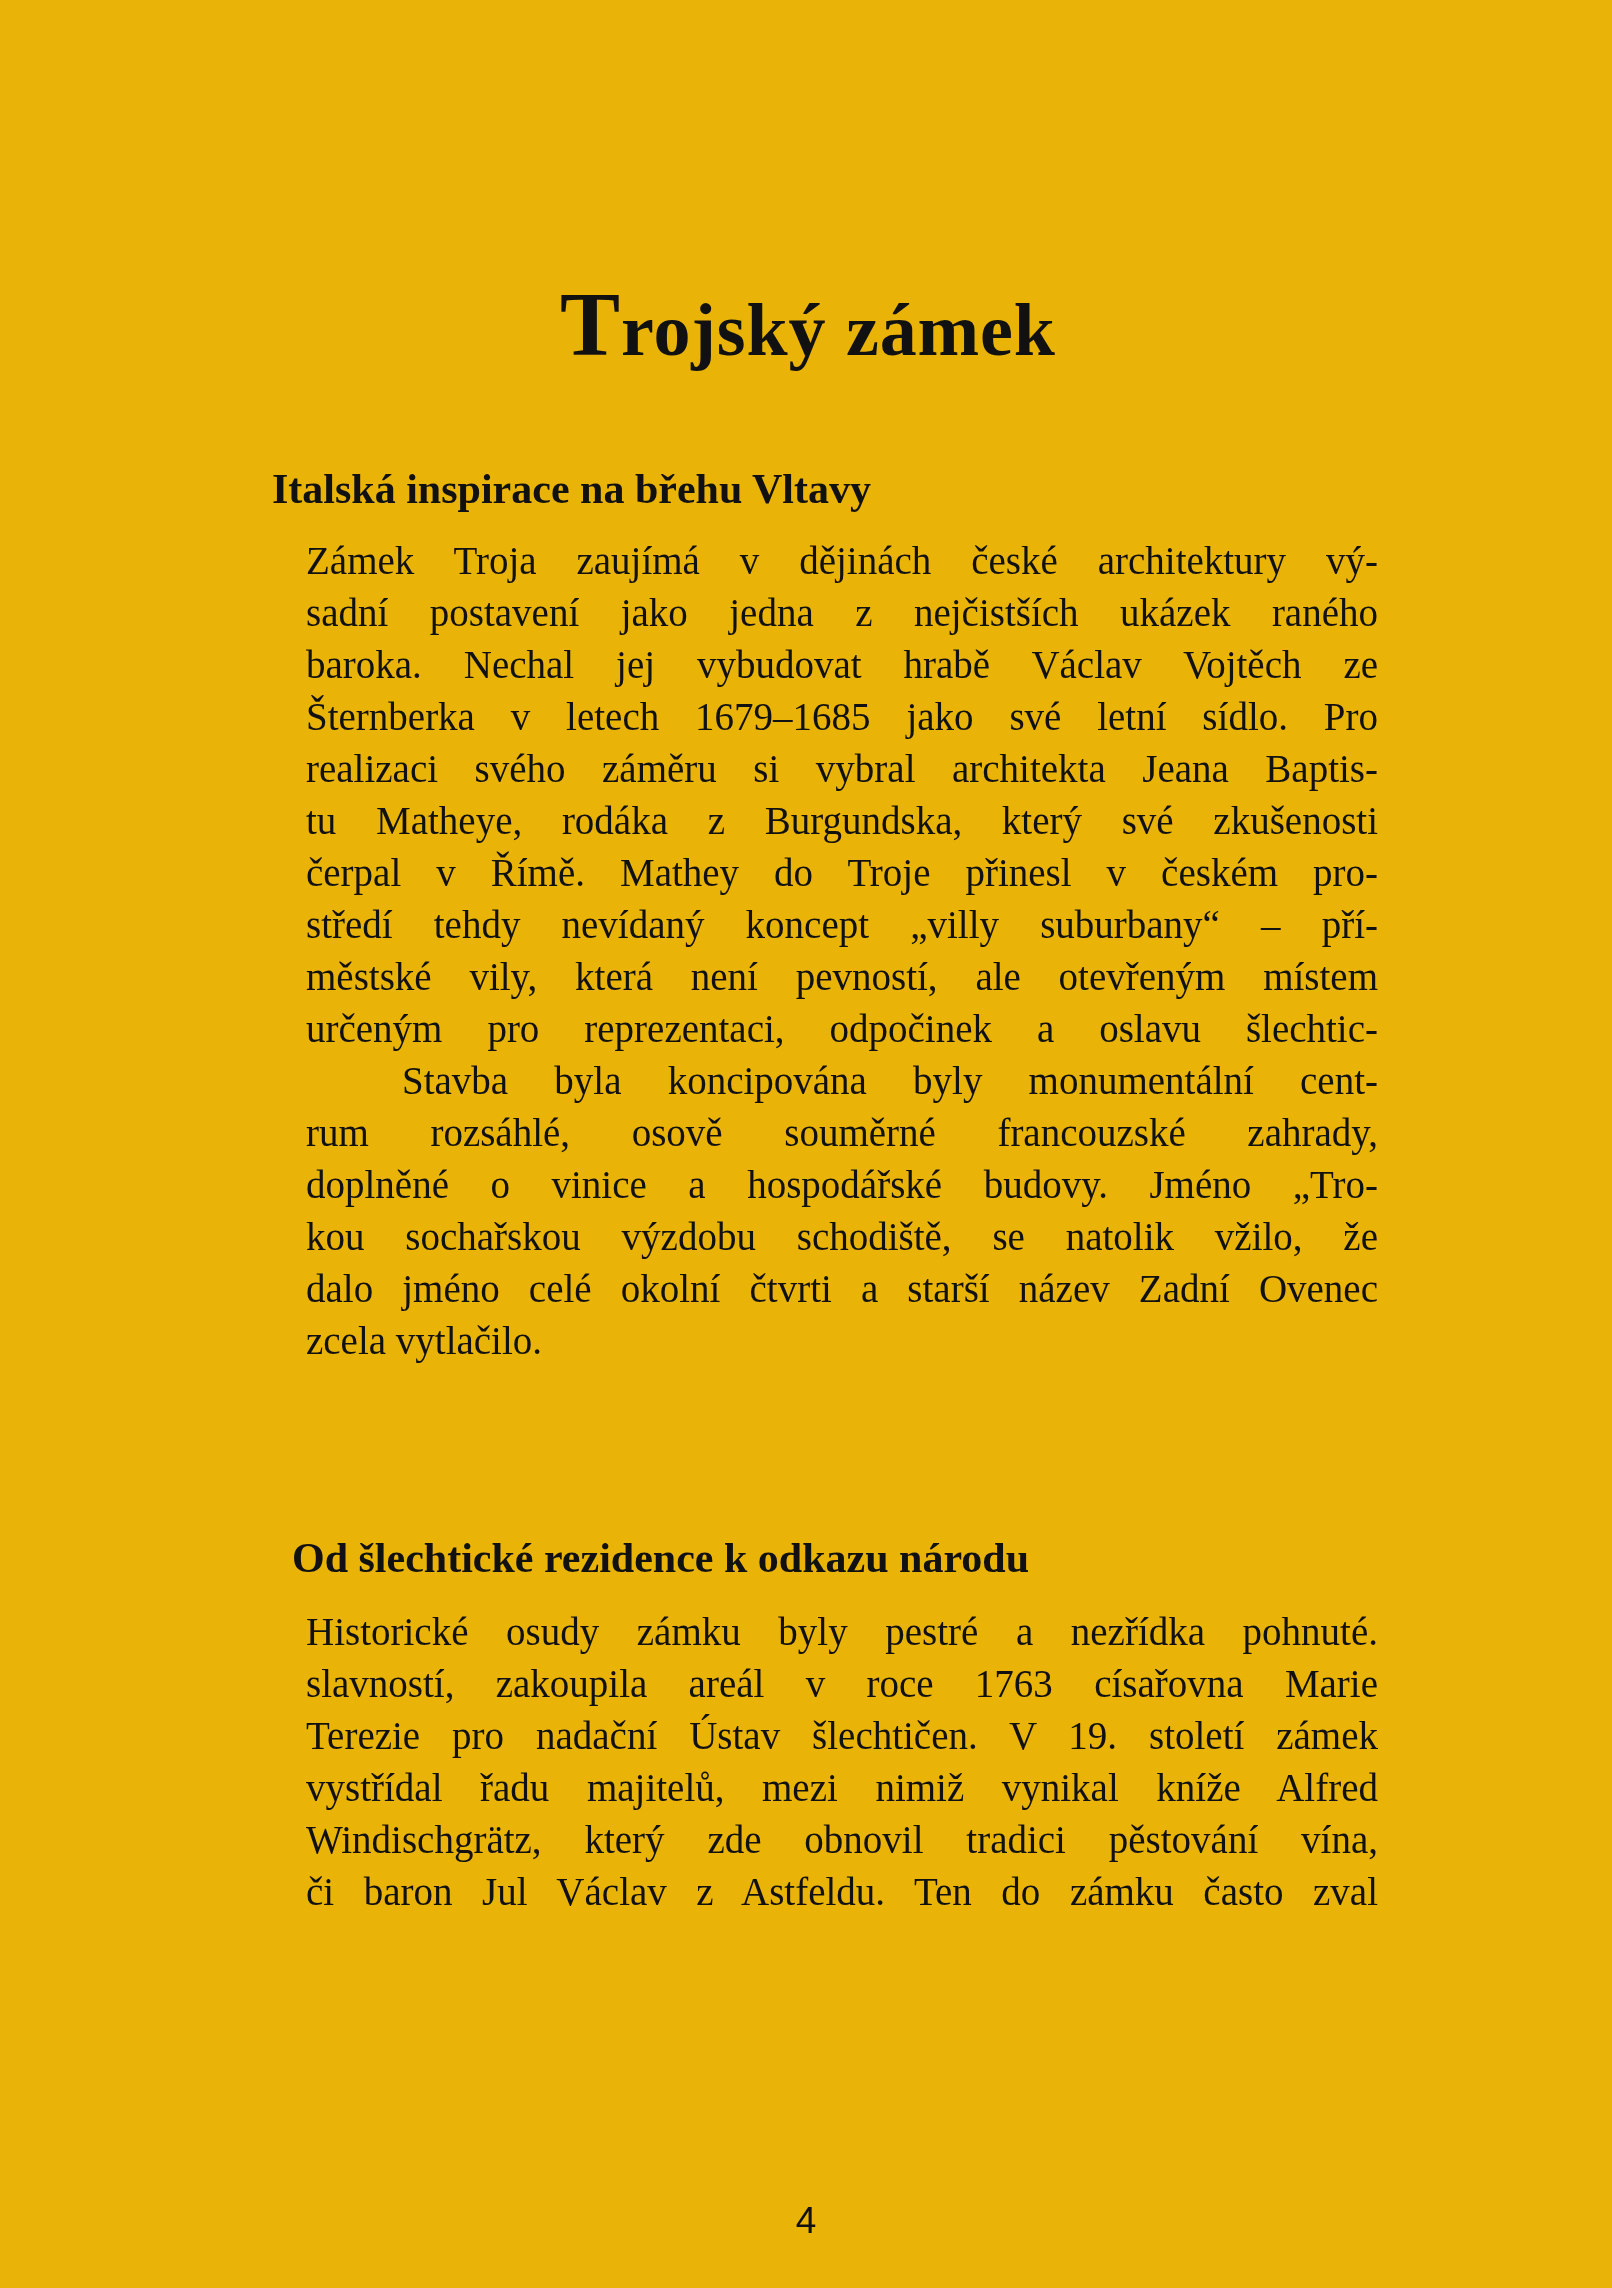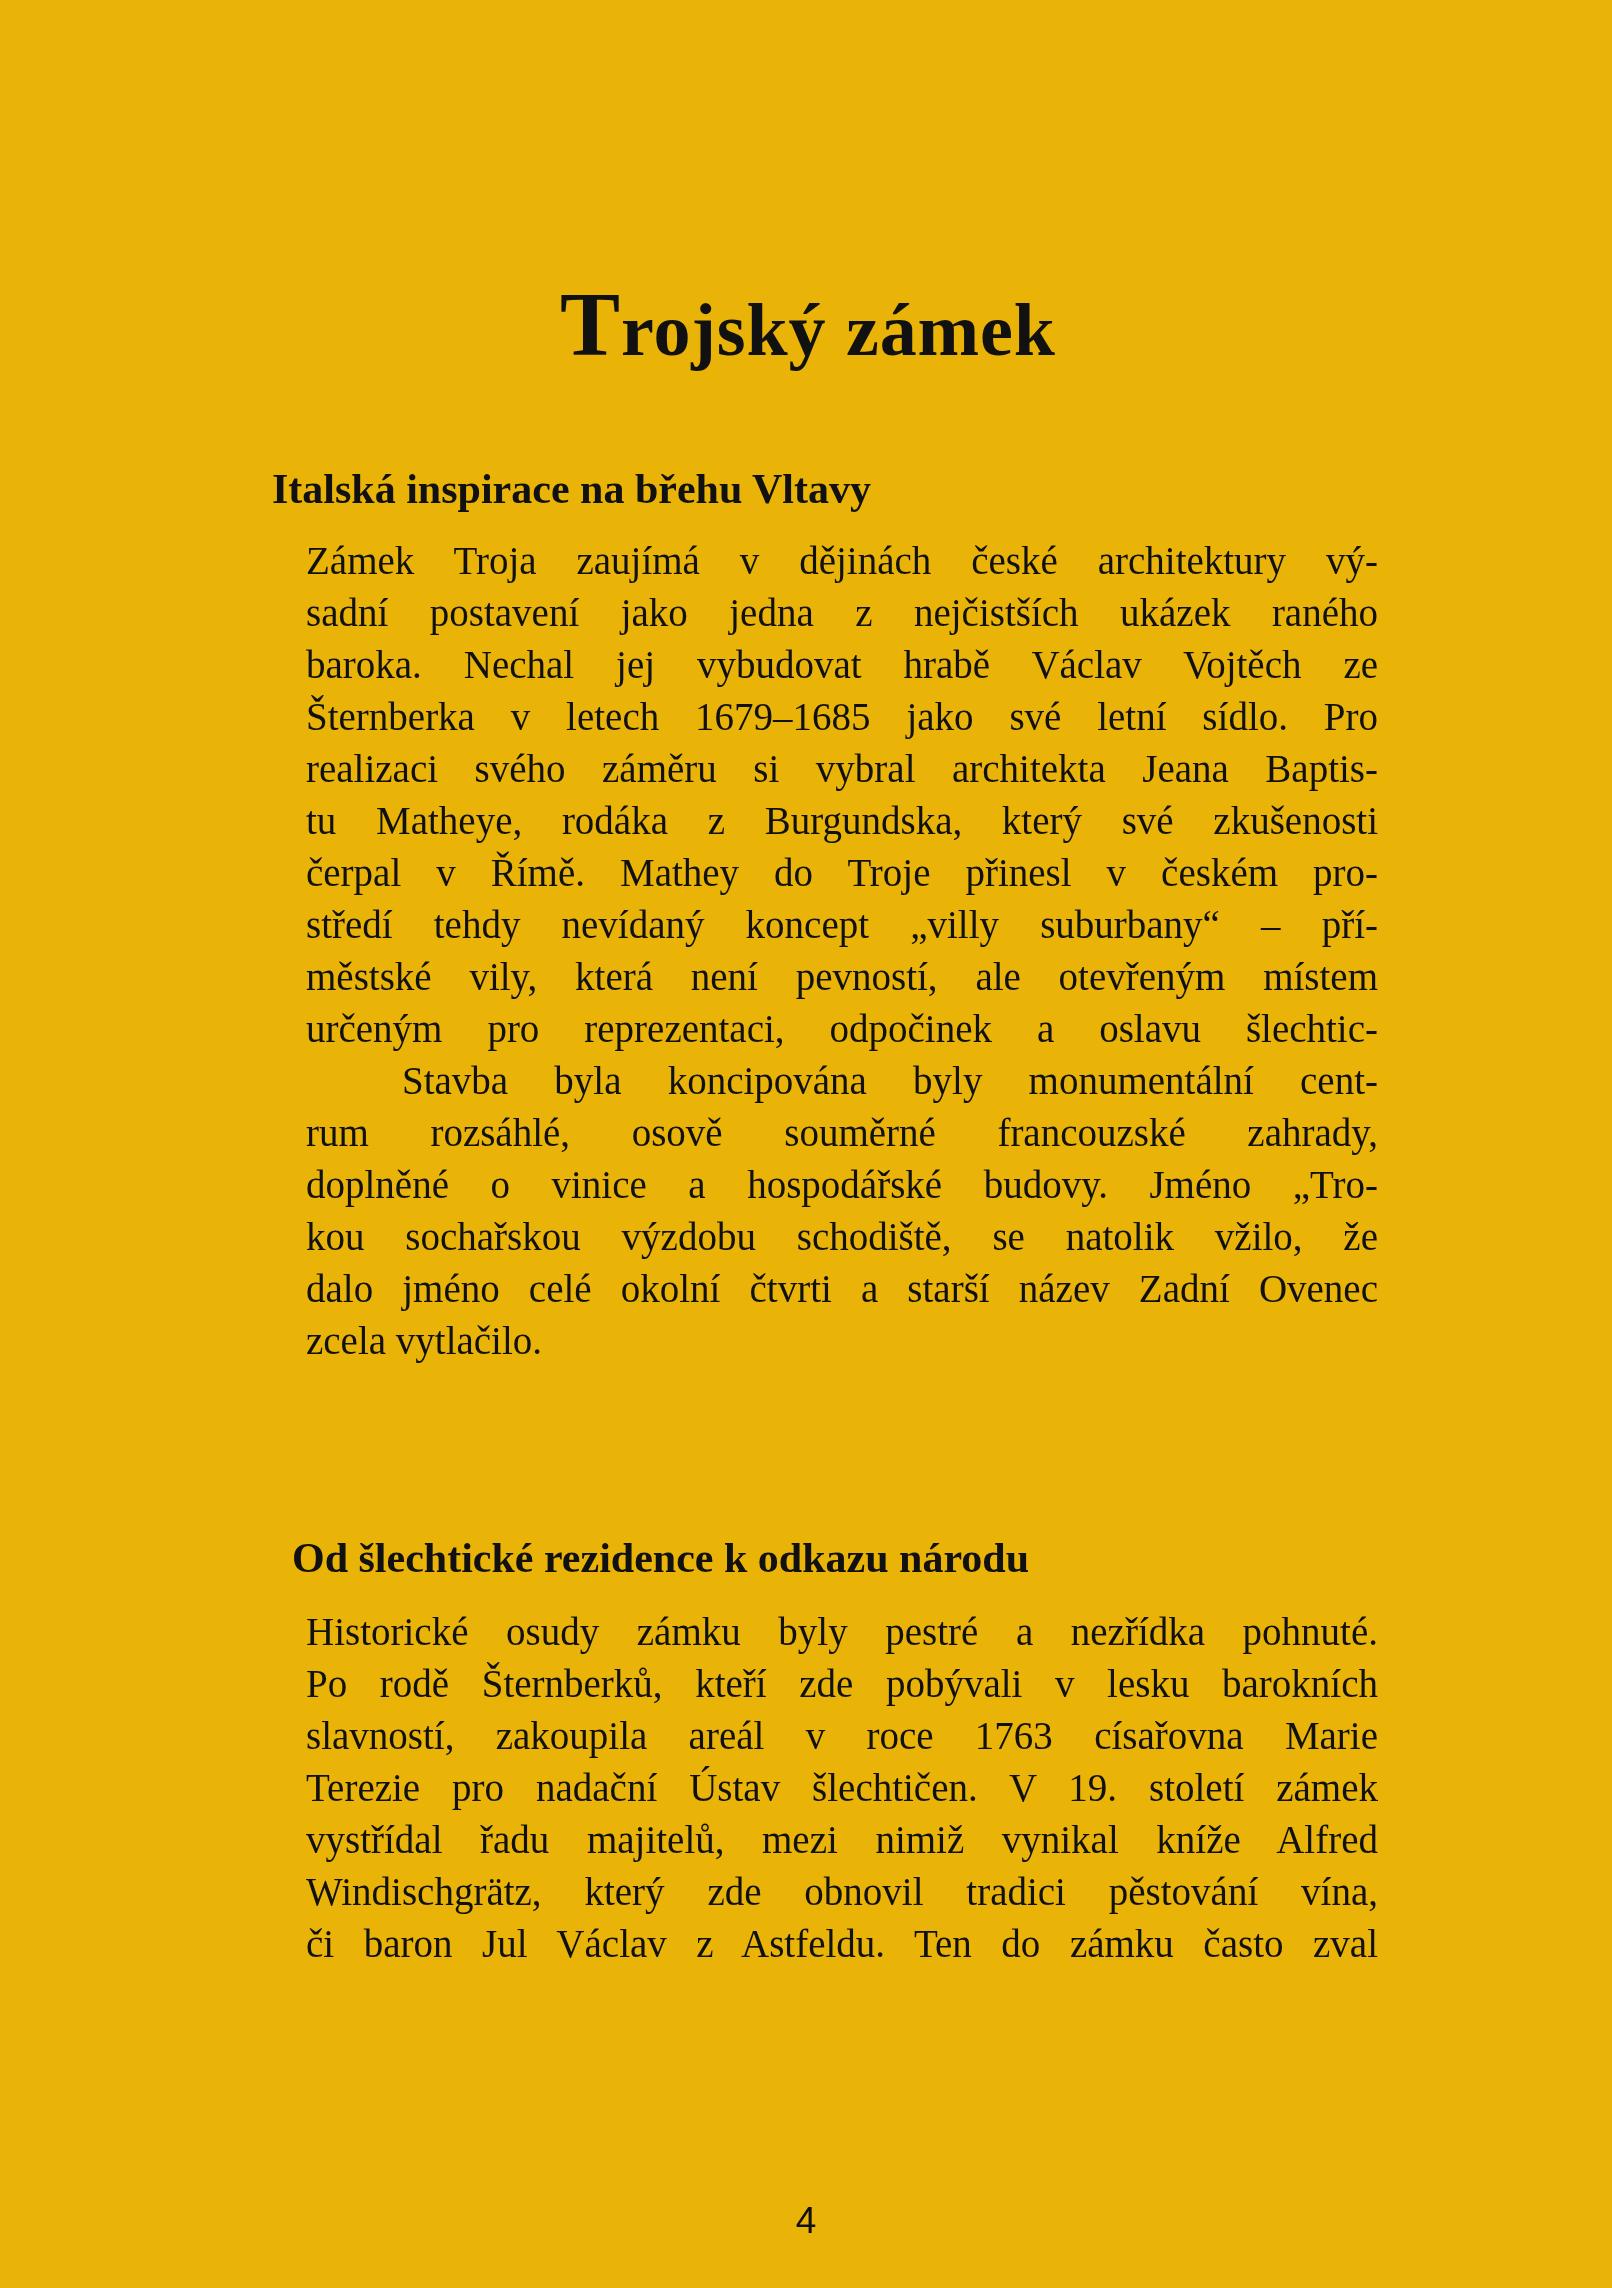--- a/index.html
+++ b/index.html
@@ -104,21 +104,20 @@
       <div class="line">doplněné o vinice a hospodářské budovy. Jméno „Tro-</div>
       <div class="line">kou sochařskou výzdobu schodiště, se natolik vžilo, že</div>
       <div class="line">dalo jméno celé okolní čtvrti a starší název Zadní Ovenec</div>
       <div class="line para-end">zcela vytlačilo.</div>
     </div>
 
     <div class="heading heading-2">Od šlechtické rezidence k odkazu národu</div>
 
     <div class="body-block body-block-2">
       <div class="line">Historické osudy zámku byly pestré a nezřídka pohnuté.</div>
-      <div class="line">Po rodě Šternberků, kteří zde pobývali v lesku barokních</div>
       <div class="line">slavností, zakoupila areál v roce 1763 císařovna Marie</div>
       <div class="line">Terezie pro nadační Ústav šlechtičen. V 19. století zámek</div>
       <div class="line">vystřídal řadu majitelů, mezi nimiž vynikal kníže Alfred</div>
       <div class="line">Windischgrätz, který zde obnovil tradici pěstování vína,</div>
       <div class="line">či baron Jul Václav z Astfeldu. Ten do zámku často zval</div>
     </div>
 
   </div>
 
   <div class="folio">4</div>

